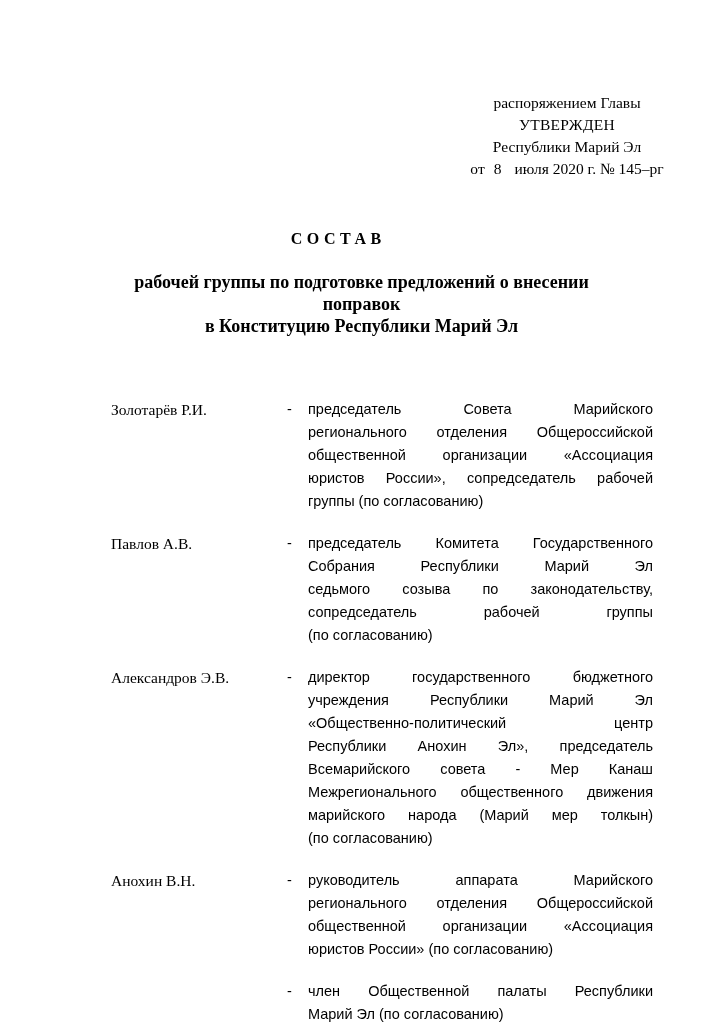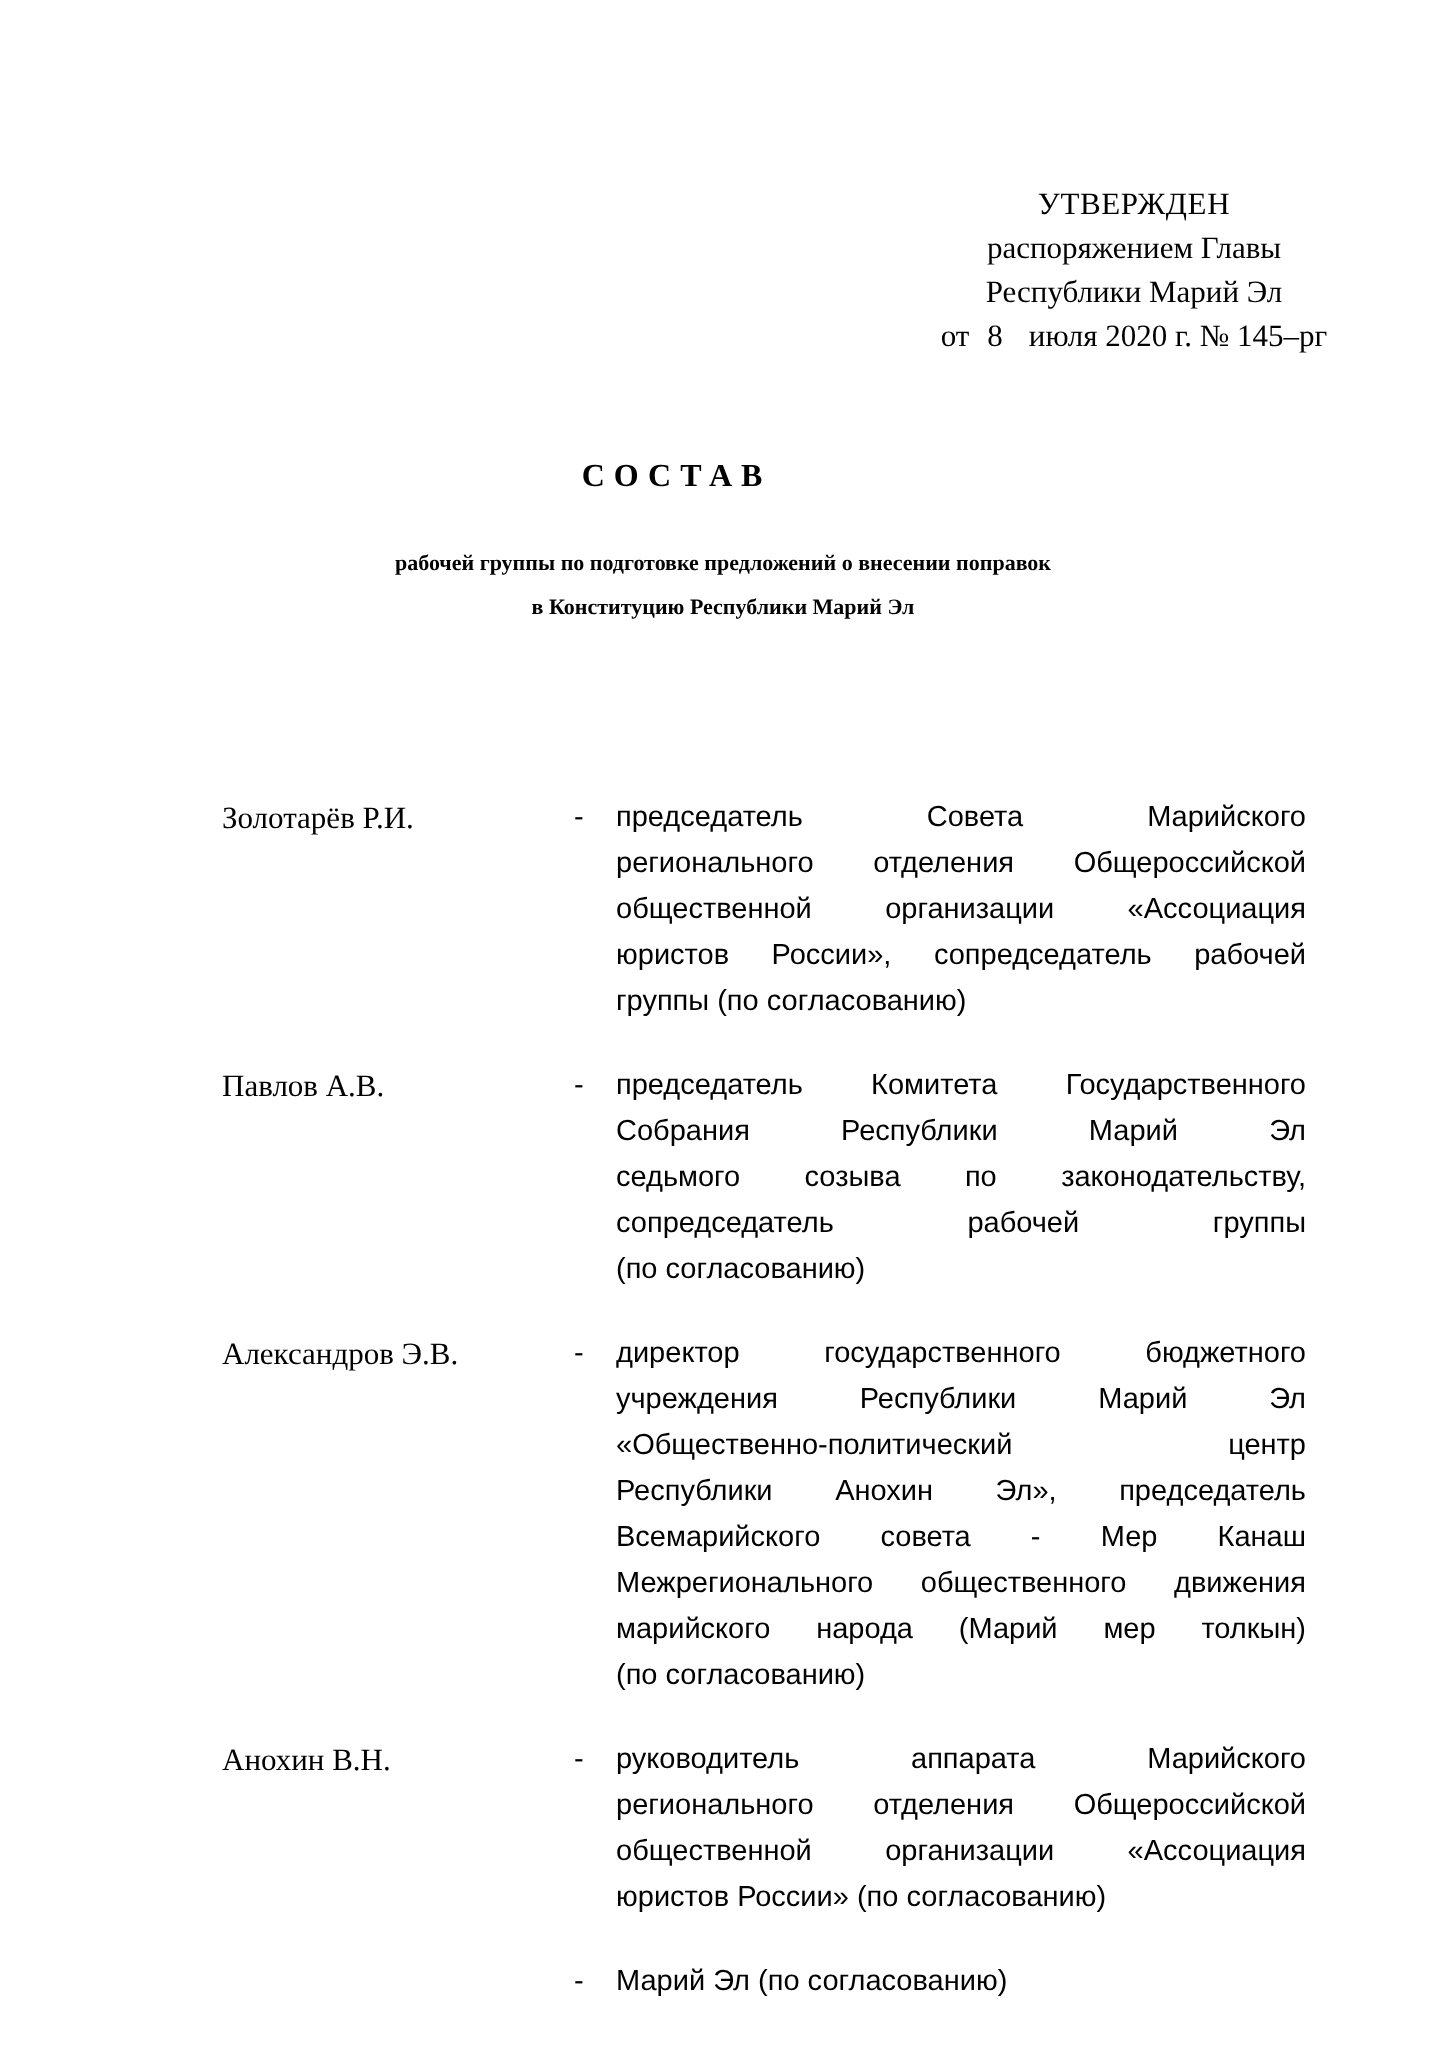--- a/index.html
+++ b/index.html
@@ -54,21 +54,21 @@
     text-indent: 4.5px;
   }
 
   .doc-subtitle {
     position: absolute;
     left: 105px;
     top: 271px;
     width: 513px;
     text-align: center;
     font-family: "Liberation Serif", "DejaVu Serif", serif;
-    font-size: 11px;
+    font-size: 18px;
     font-weight: bold;
     line-height: 22px;
   }
 
   
   .members {
     position: absolute;
     left: 111px;
     top: 368px;
     width: 542px;
@@ -125,22 +125,22 @@
     text-align: left;
     text-align-last: left;
   }
 </style>
 </head>
 <body>
 
 <div class="page">
 
   <div class="approval">
+    <div class="ln">распоряжением Главы</div>
     <div class="ln title-line">УТВЕРЖДЕН</div>
-    <div class="ln">распоряжением Главы</div>
     <div class="ln">Республики Марий Эл</div>
     <div class="ln date-line"><span>от</span><span class="gapw"></span><span>8</span><span class="gapw2"></span><span>июля 2020 г. № 145–рг</span></div>
   </div>
 
   <div class="doc-title">СОСТАВ</div>
 
   <div class="doc-subtitle">
     <div>рабочей группы по подготовке предложений о внесении поправок</div>
     <div>в Конституцию Республики Марий Эл</div>
   </div>
@@ -193,19 +193,20 @@
         <span class="jline">руководитель аппарата Марийского</span>
         <span class="jline">регионального отделения Общероссийской</span>
         <span class="jline">общественной организации «Ассоциация</span>
         <span class="jline last">юристов России» (по согласованию)</span>
       </div>
     </div>
 
     <div class="member">
       <div class="member-dash">-</div>
       <div class="member-desc">
+        <span class="jline">член Общественной палаты Республики</span>
         <span class="jline last">Марий Эл (по согласованию)</span>
       </div>
     </div>
 
   </div>
 
 </div>
 
 </body></html>

